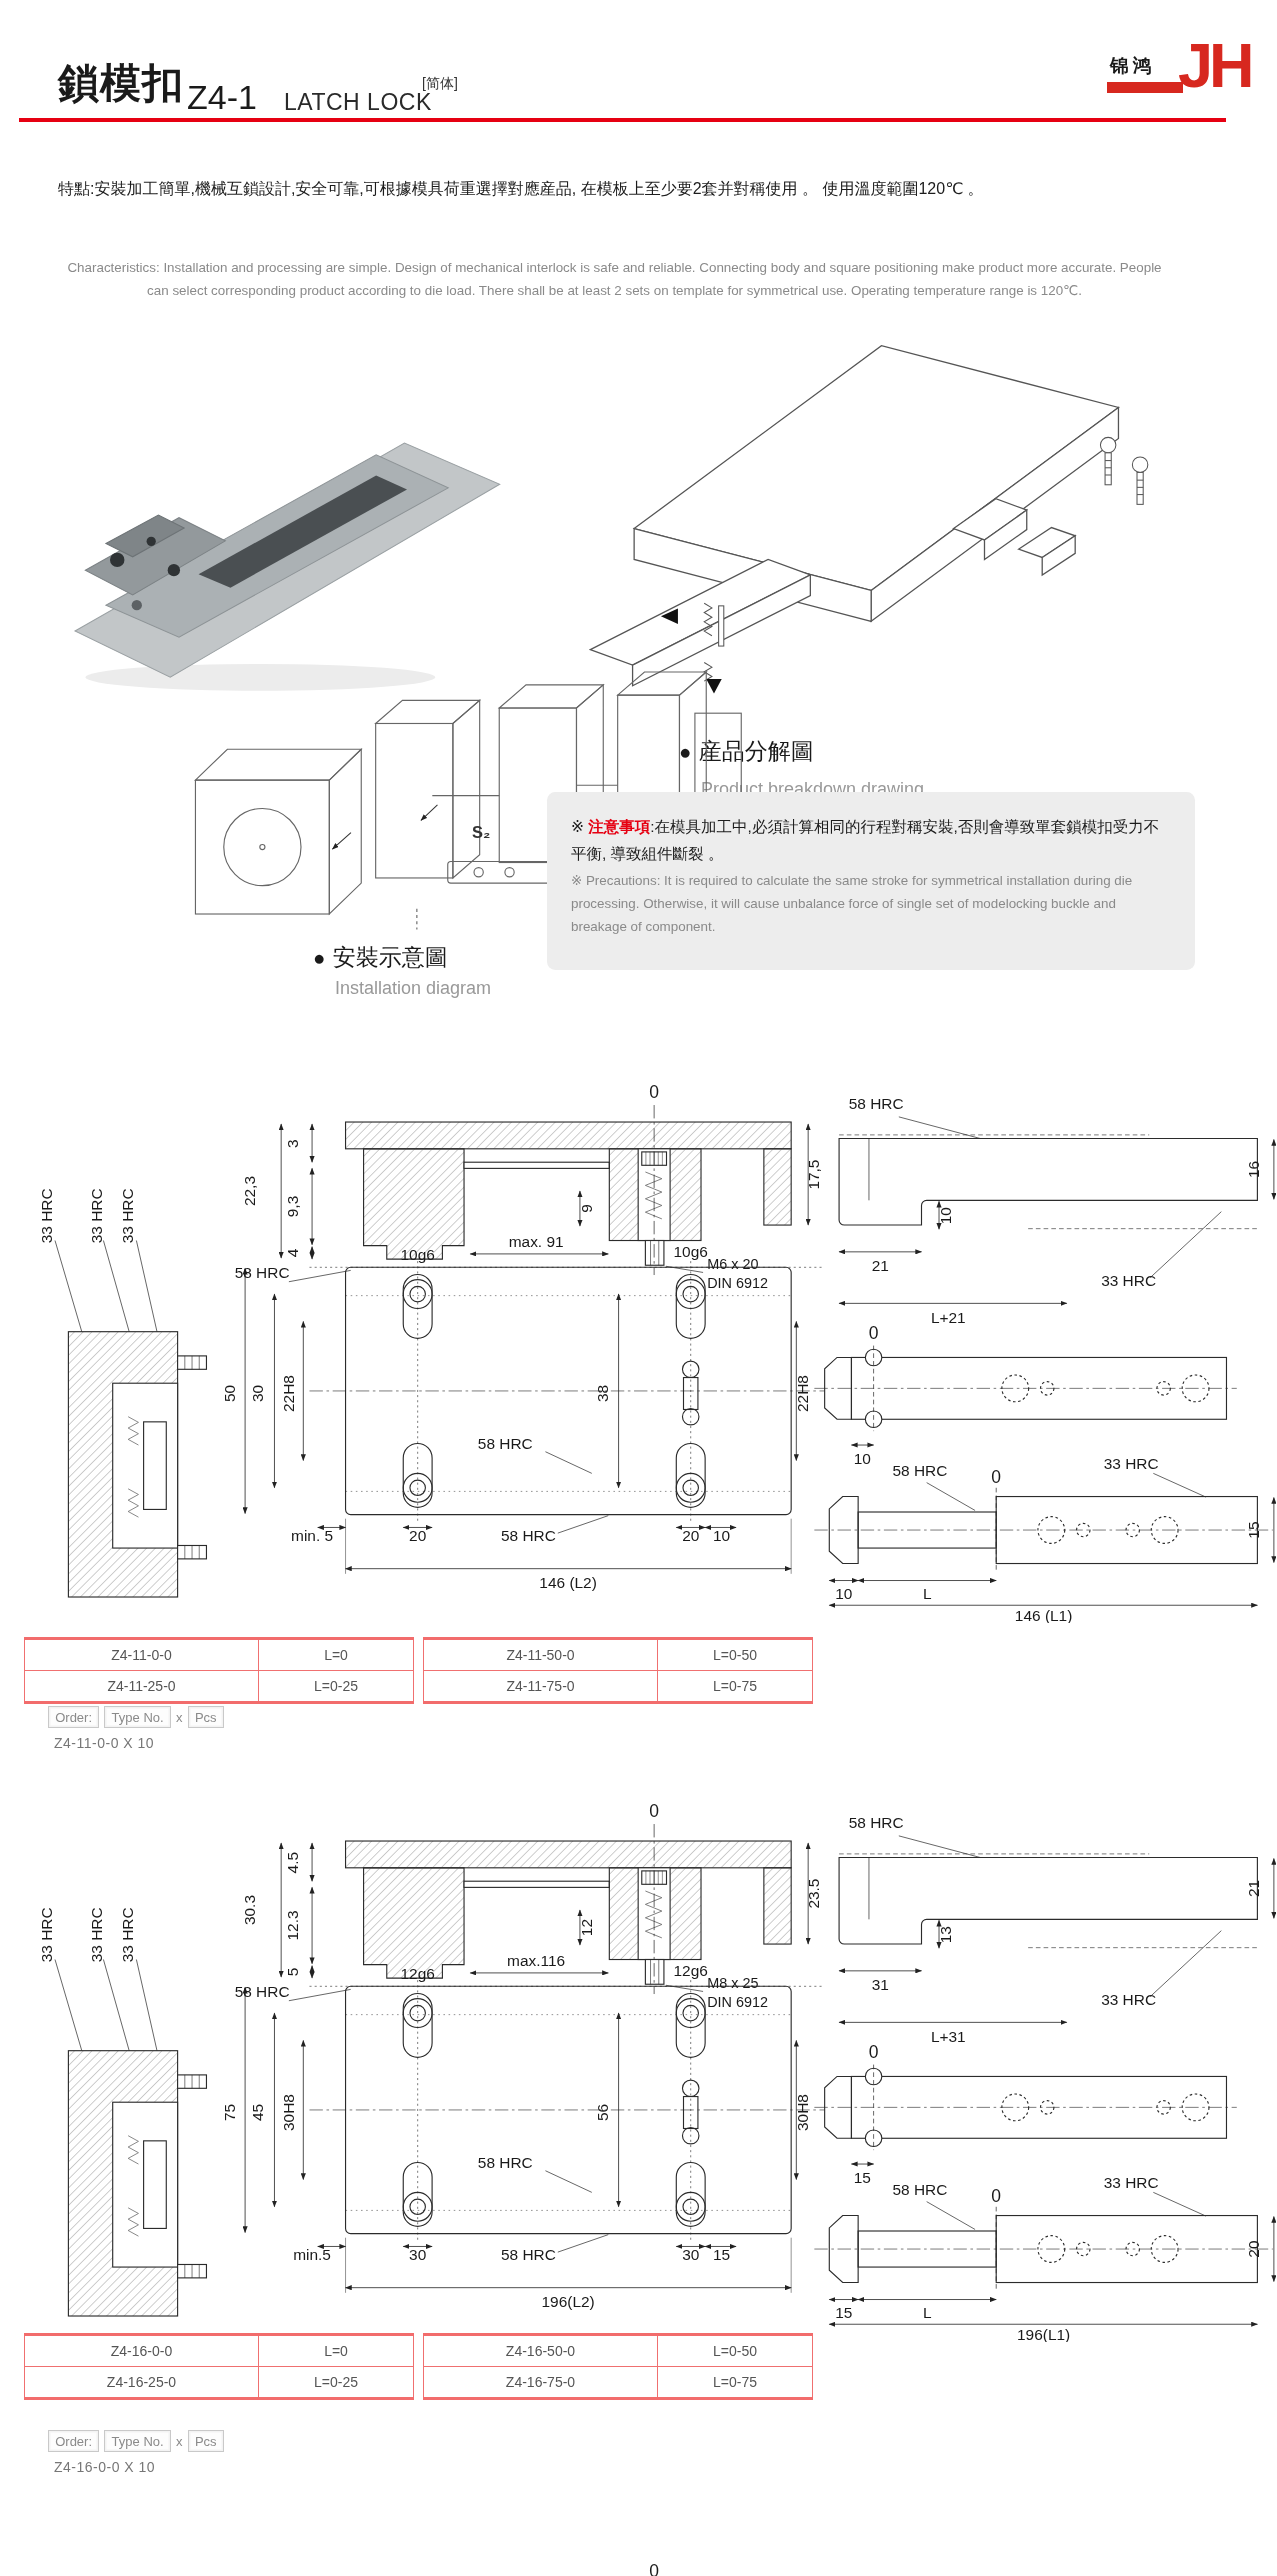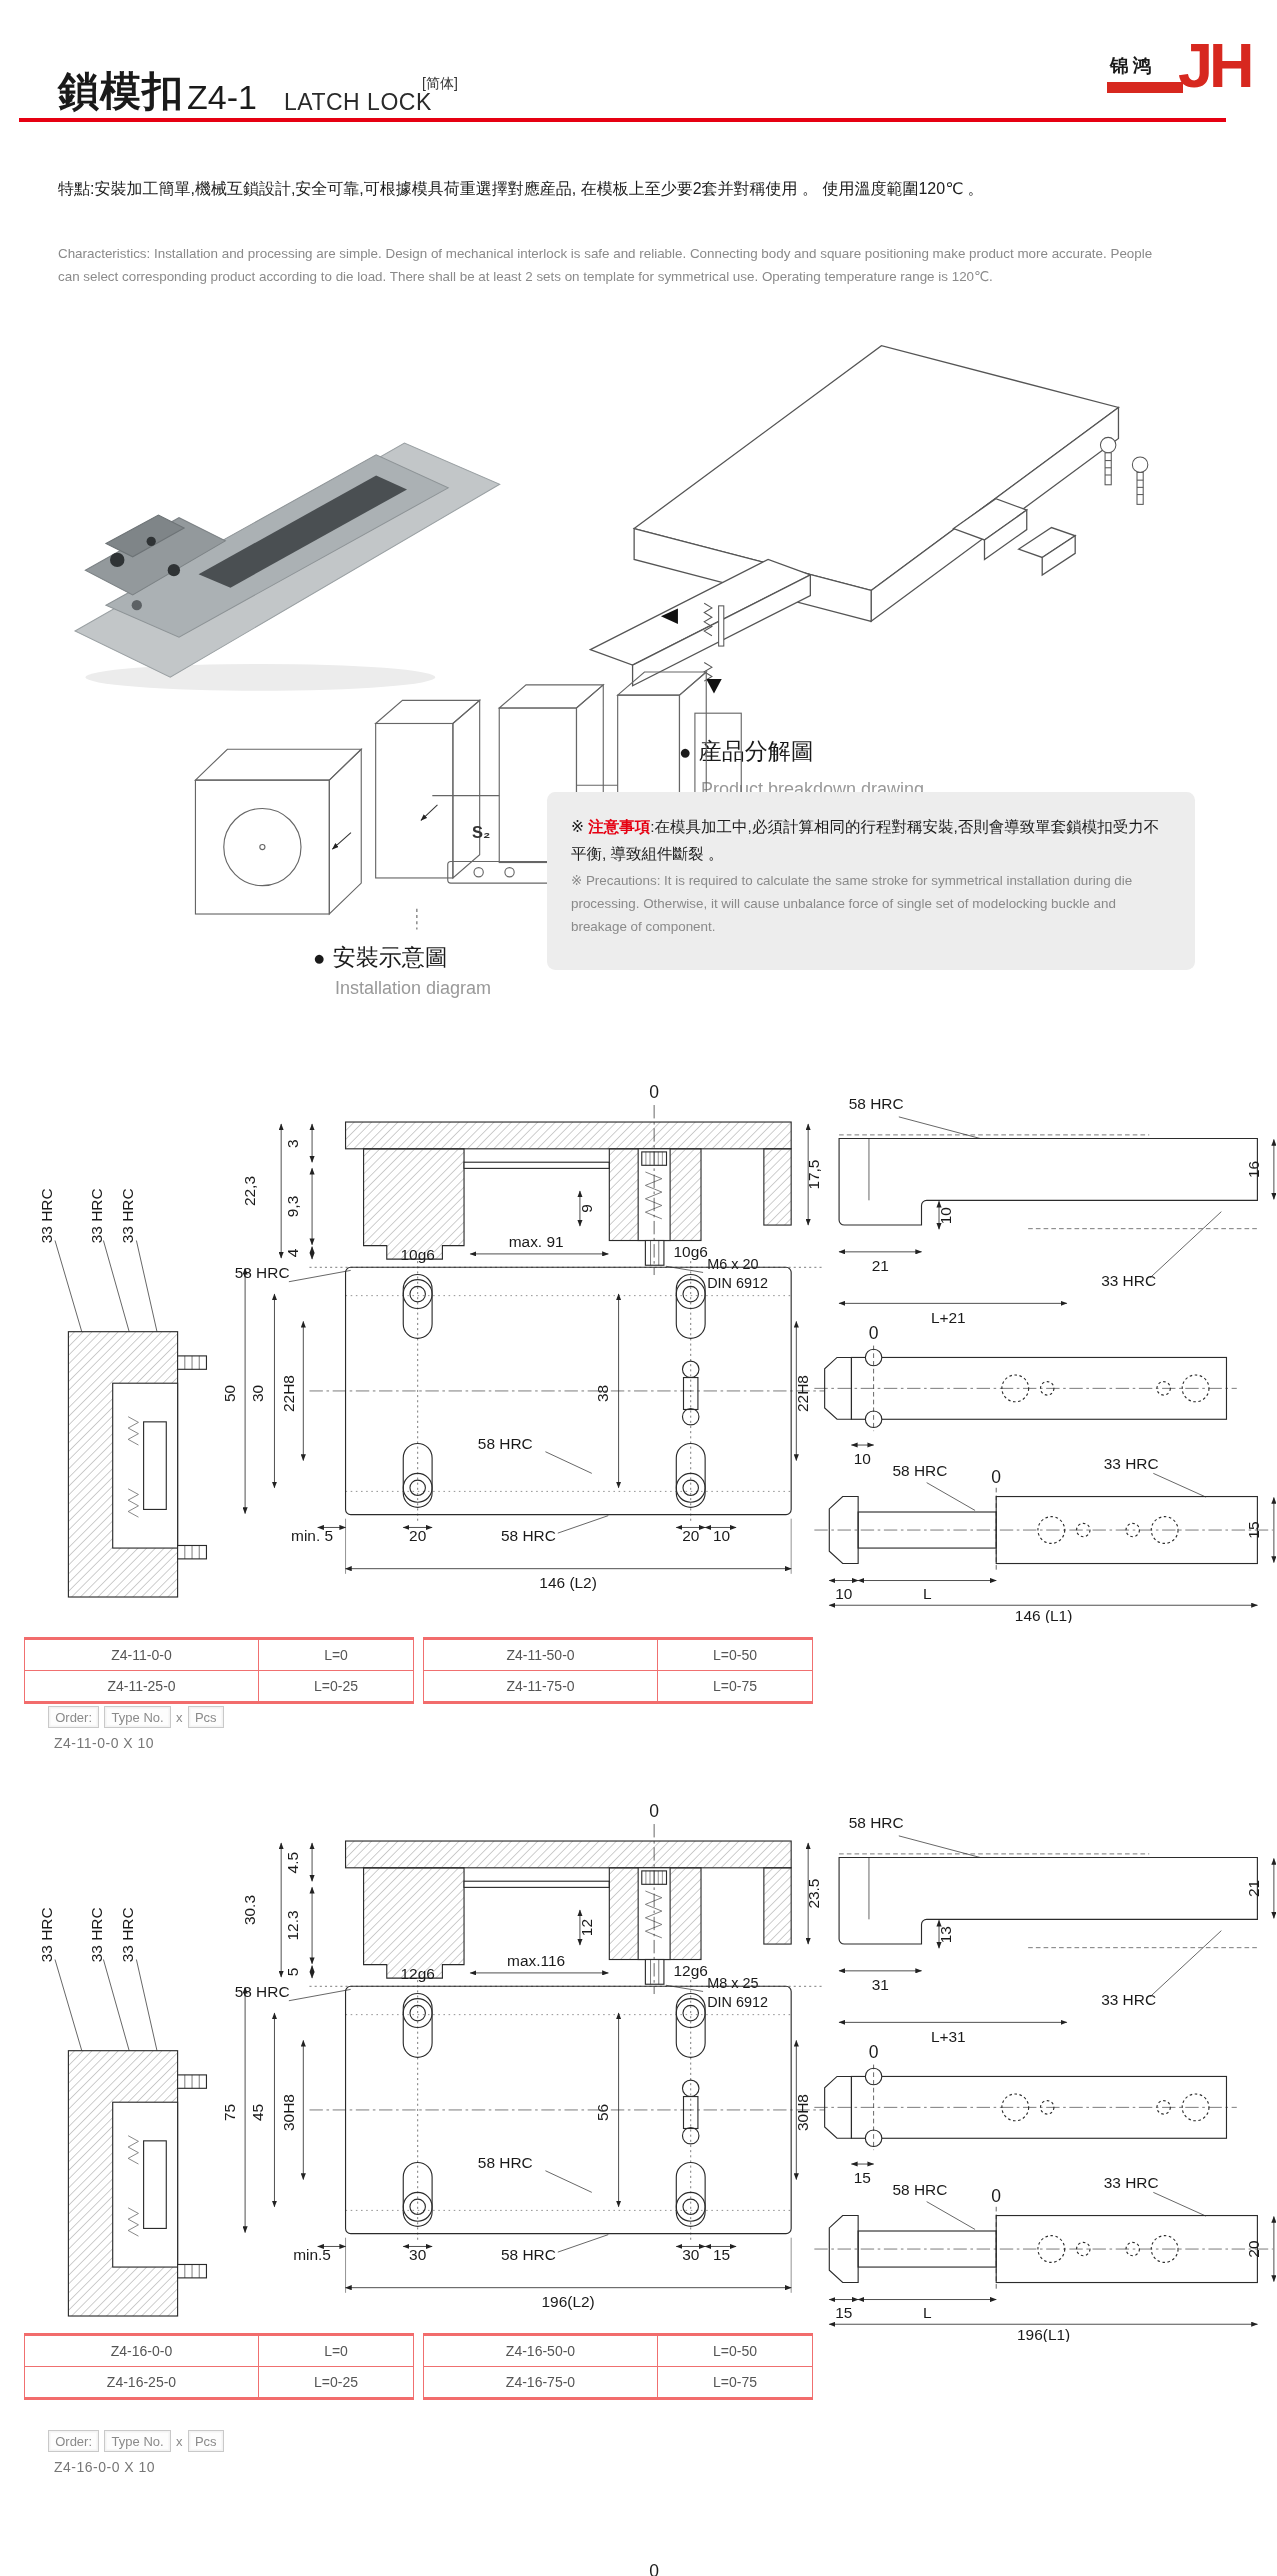--- a/index.html
+++ b/index.html
@@ -3,32 +3,32 @@
 <meta charset="utf-8">
 <style>
   html,body{margin:0;padding:0;}
   body{
     width:1277px;height:3568px;position:relative;background:#ffffff;
     font-family:"Liberation Sans","DejaVu Sans",sans-serif;color:#222;
     overflow:hidden;
   }
   .abs{position:absolute;}
   
-  .title-cn{left:58px;top:64px;font-size:41px;font-weight:700;letter-spacing:1px;color:#1a1a1a;}
+  .title-cn{left:58px;top:56px;font-size:41px;font-weight:700;letter-spacing:1px;color:#1a1a1a;}
   .title-model{left:187px;top:78px;font-size:34px;font-weight:400;color:#1a1a1a;}
   .title-en{left:284px;top:89px;font-size:23px;font-weight:400;color:#2a2a2a;letter-spacing:0.5px;}
   .lang-tag{left:422px;top:75px;font-size:14px;color:#333;}
   .red-rule{left:19px;top:118px;width:1207px;height:3.6px;background:#e60012;}
   .logo{left:1107px;top:37px;width:155px;height:85px;}
   .logo .cn{position:absolute;left:3.1px;top:15.5px;font-size:18.5px;font-weight:700;color:#1a1a1a;letter-spacing:4.1px;}
   .logo .bar{position:absolute;left:0px;top:45px;width:76px;height:11.3px;background:#d7281f;}
   .logo .jh{position:absolute;left:71px;top:-8.2px;font-size:63px;font-weight:900;color:#d7281f;letter-spacing:-4.1px;}
   
   .intro-cn{left:58px;top:170px;width:1159px;font-size:16px;line-height:38px;color:#1c1c1c;}
-  .intro-en{left:58px;top:242px;width:1113px;font-size:13.4px;line-height:23px;color:#8a8a8a;}
+  .intro-en{left:58px;top:256px;width:1113px;font-size:13.4px;line-height:23px;color:#8a8a8a;text-align:center;}
   
   .fig-label{font-size:23px;color:#1a1a1a;font-weight:400;}
   .fig-label .dot{font-size:20.6px;margin-right:7.2px;}
   .fig-sub{font-size:18px;color:#999;}
   .s-label{font-size:16.5px;font-weight:700;color:#333;}
   
   .notice{left:547px;top:792px;width:648px;height:178px;background:#ededed;border-radius:8.2px;box-sizing:border-box;padding:20.6px 24px;}
   .notice .cn{font-size:15.5px;line-height:27px;color:#1c1c1c;}
   .notice .cn .hl{color:#e60012;font-weight:700;margin-top:32px;}
   .notice .en{margin-top:2px;font-size:13.4px;line-height:23px;color:#8a8a8a;}

